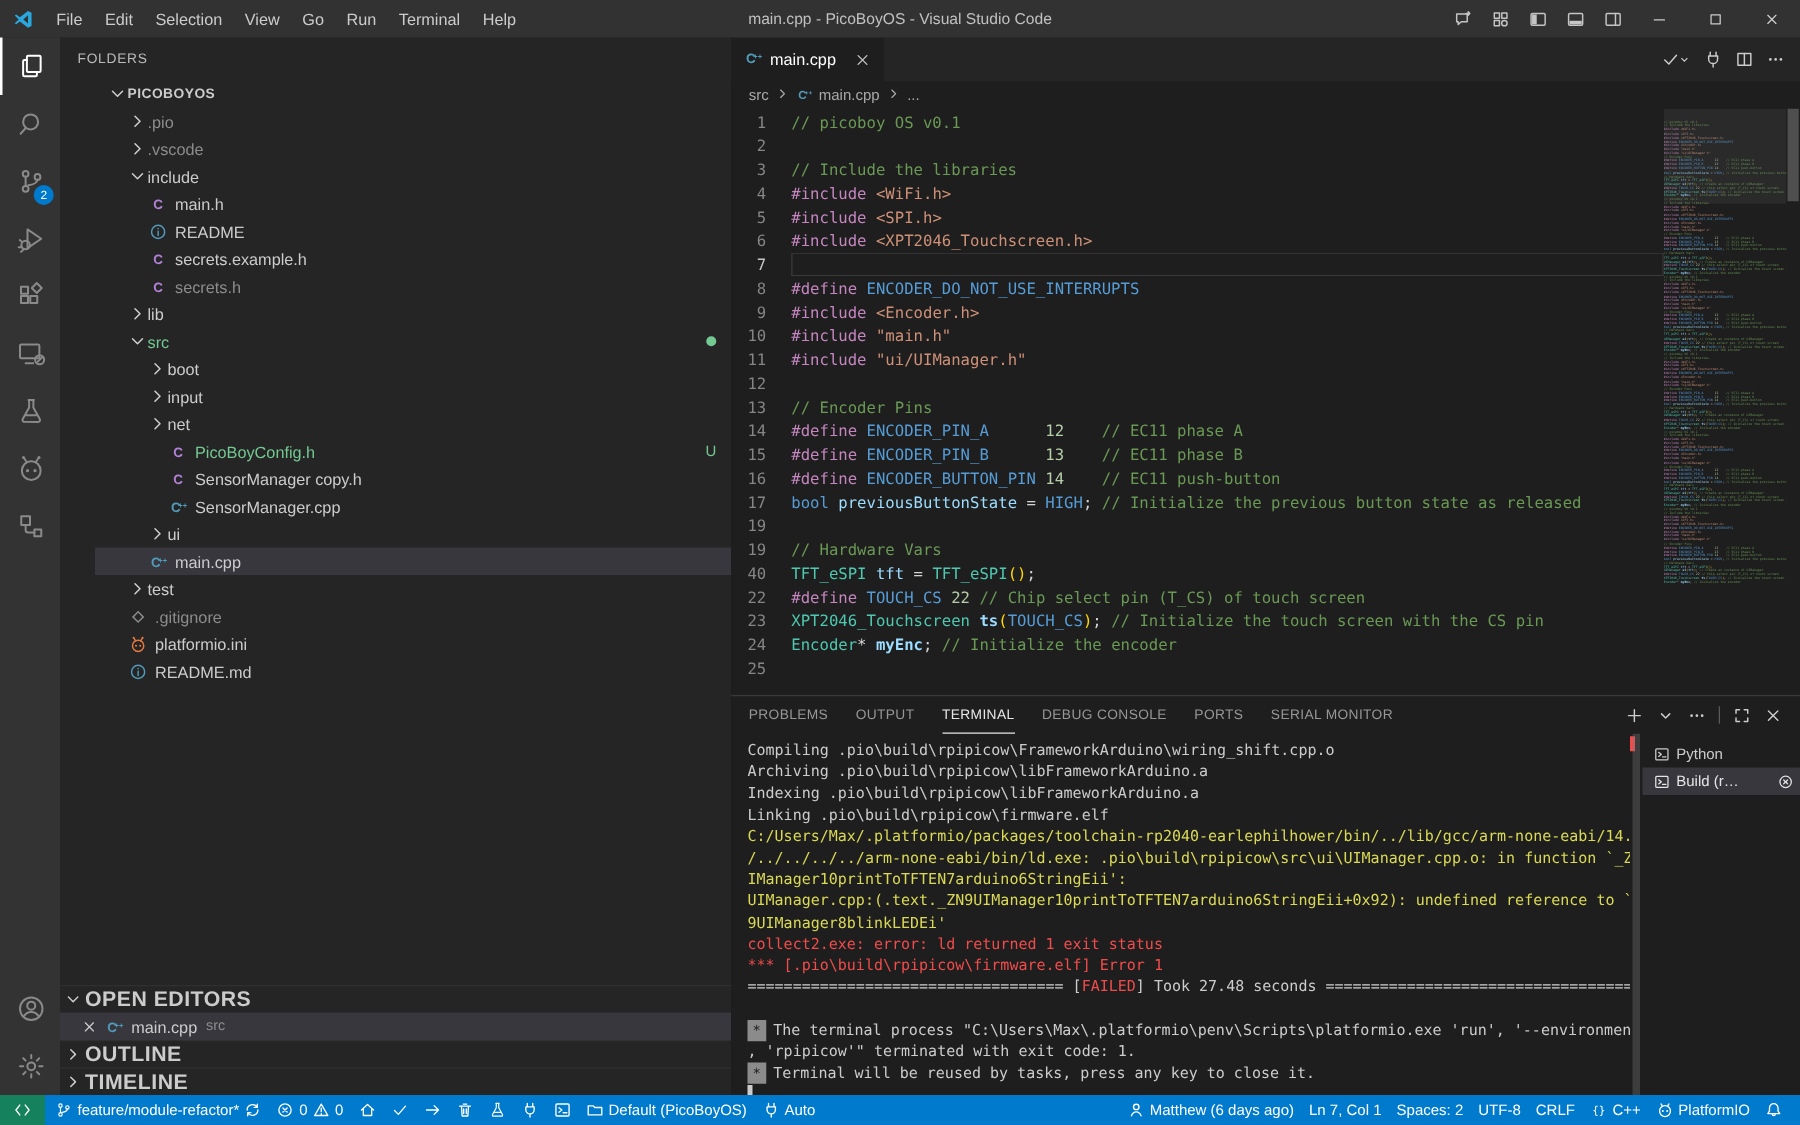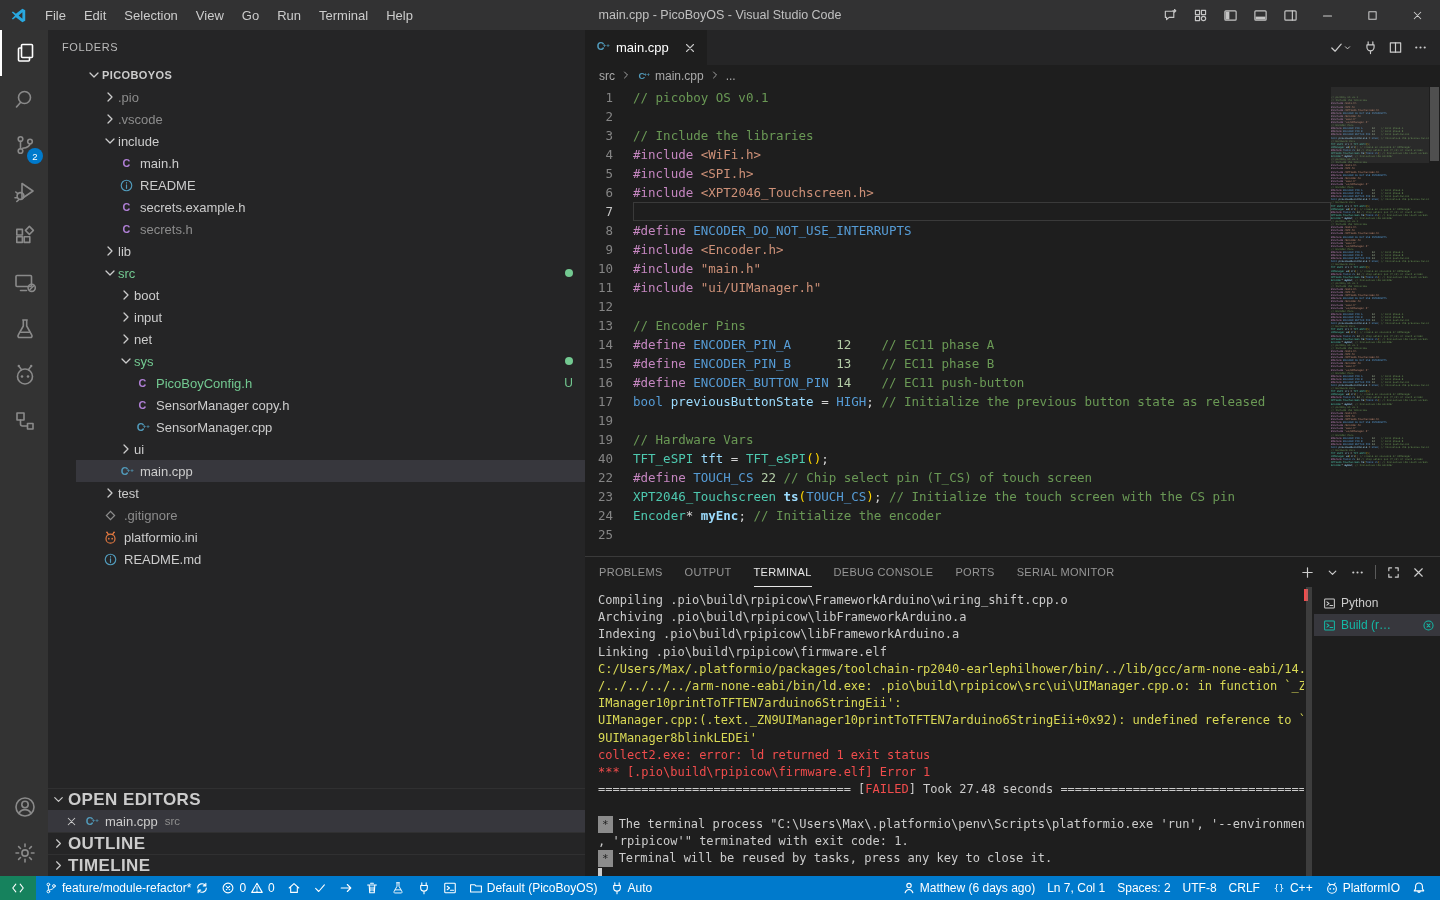--- a/index.html
+++ b/index.html
@@ -104,21 +104,21 @@
   .term-out { flex:1; min-width:0; font-family:"DejaVu Sans Mono", monospace; font-size:12px; line-height:17.2px; padding:5px 0 0 13px; white-space:pre; overflow:hidden; color:#cccccc; }
   .t-w{color:#cccccc} .t-y{color:#d9d955} .t-r{color:#f14c4c}
   .t-badge { display:inline-block; background:#8b8b8b; color:#1e1e1e; padding:0 4px; margin-right:6px; font-size:11px; }
   .term-cursor { display:inline-block; width:4px; height:13px; background:#cccccc; vertical-align:-2px; }
   .term-scroll { width:10px; flex-shrink:0; position:relative; }
   .term-scroll .thumb { position:absolute; top:0; bottom:0; left:2px; width:6px; background:rgba(121,121,121,.35); }
   .term-scroll .red-mark { position:absolute; top:2px; left:0; width:4px; height:12px; background:#f14c4c; }
   .term-list { width:126px; flex-shrink:0; padding-top:5px; font-size:12px; }
   .term-item { height:22px; display:flex; align-items:center; gap:5px; padding:0 5px 0 9px; color:#cccccc; }
   .term-item.active { background:#37373d; }
-  .term-item.error { color:#14b8a6; }
+  .term-item.error { color:#e5e5e5; }
   .term-item svg { width:13px; height:13px; flex-shrink:0; }
   .term-item .err-ic { margin-left:auto; display:flex; }
 
   
   .statusbar { height:24px; background:#007acc; display:flex; align-items:center; color:#ffffff; font-size:12px; }
   .sb-remote { height:100%; background:#16825d; display:flex; align-items:center; padding:0 11px; margin-right:2px; }
   .sb-remote svg { width:14px; height:14px; }
   .sb-group { display:flex; align-items:center; height:100%; }
   .sb-item { display:flex; align-items:center; gap:4px; padding:0 6px; height:100%; white-space:nowrap; }
   .sb-item svg { width:14px; height:14px; }
@@ -389,29 +389,20 @@
           </span>
           <span class="">input</span>
         </div>
         <div class="tree-row" style="padding-left:42px">
           <span class="chev">
             <svg viewBox="0 0 16 16" fill="none" stroke="currentColor" stroke-width="1.25" stroke-linecap="round" stroke-linejoin="round">
               <path d="M6 4l4 4-4 4"></path>
             </svg>
           </span>
           <span class="">net</span>
-        </div>
-        <div class="tree-row" style="padding-left:42px">
-          <span class="chev open">
-            <svg viewBox="0 0 16 16" fill="none" stroke="currentColor" stroke-width="1.25" stroke-linecap="round" stroke-linejoin="round">
-              <path d="M6 4l4 4-4 4"></path>
-            </svg>
-          </span>
-          <span class="lbl-green">sys</span>
-          <span class="git-dot"></span>
         </div>
         <div class="tree-row" style="padding-left:58px">
           <span class="ficon">
             <svg viewBox="0 0 16 16">
               <text x="8" y="12.2" text-anchor="middle" font-size="11.5" font-weight="bold" fill="#b180d7" font-family="Liberation Sans, sans-serif">C</text>
             </svg>
           </span>
           <span class="lbl-green">PicoBoyConfig.h</span>
           <span class="git-badge">U</span>
         </div>

